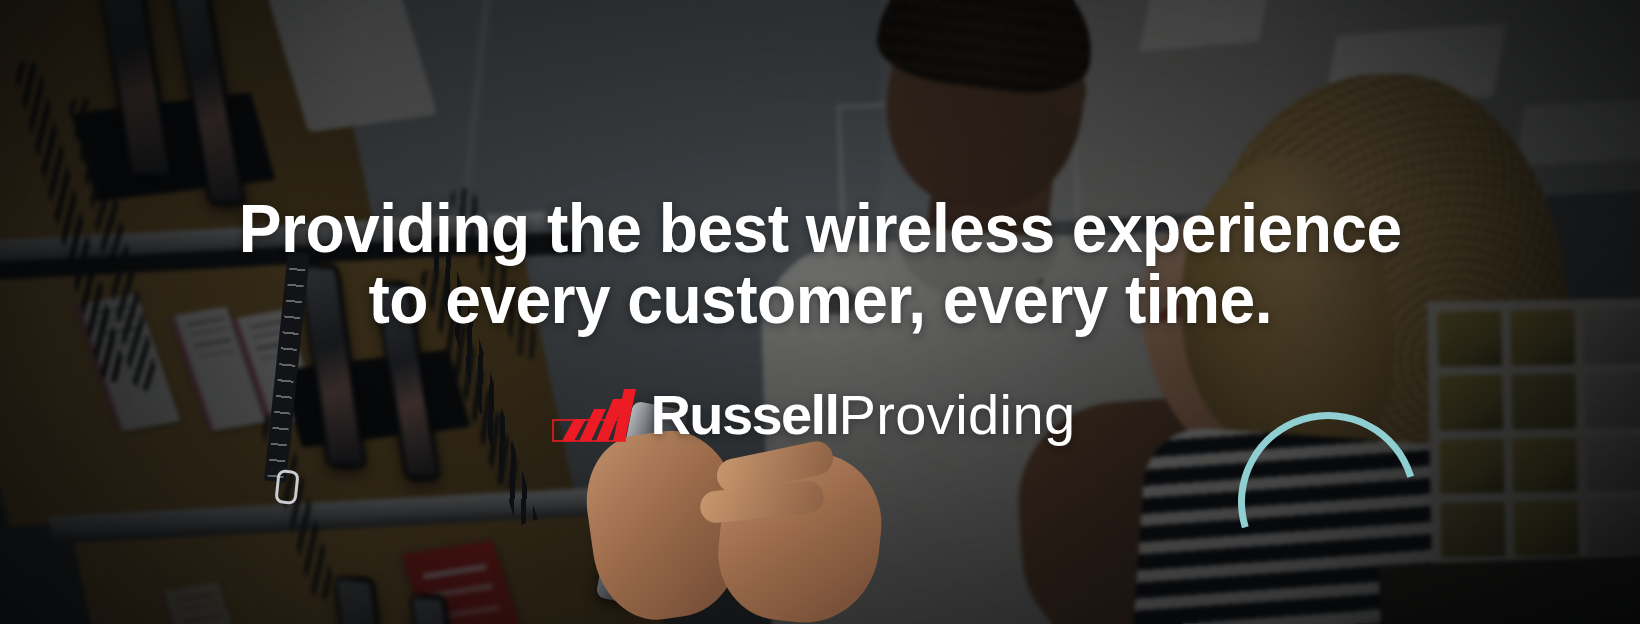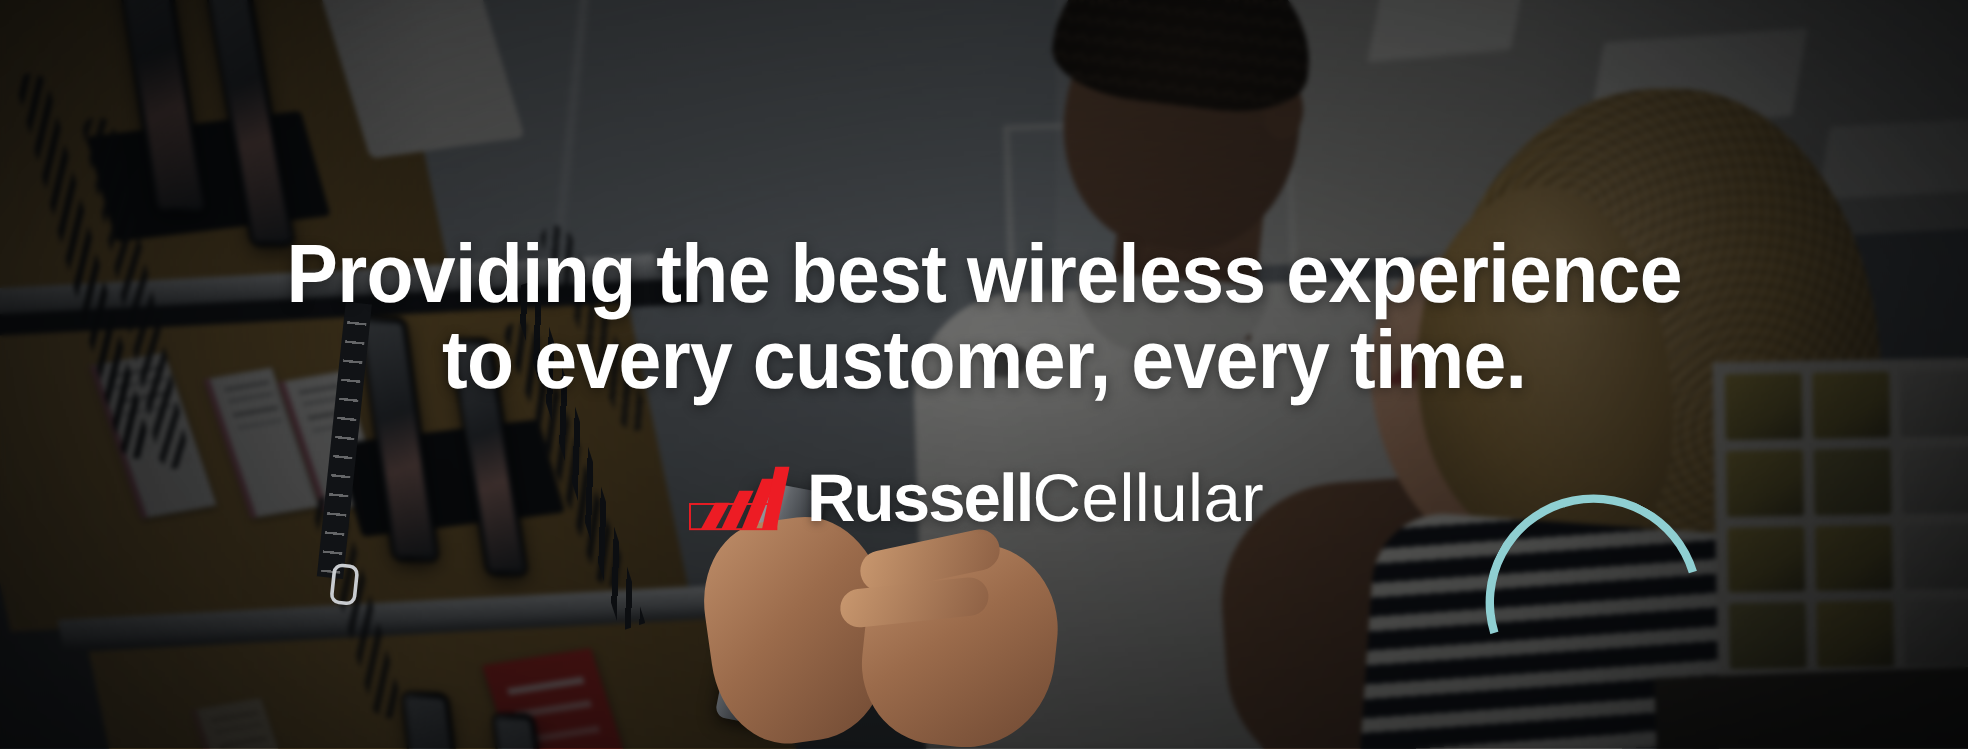--- a/index.html
+++ b/index.html
@@ -585,18 +585,18 @@
       <svg class="logo-mark" viewBox="0 0 84 56" aria-hidden="true">
 
         <rect x="1" y="33" width="72" height="21" fill="none" stroke="#ed1c24" stroke-width="1.6"></rect>
 
         <polygon points="10,54 22,54 34,32 22,32" fill="#ed1c24"></polygon>
         <polygon points="27,54 39,54 54,22 42,22" fill="#ed1c24"></polygon>
         <polygon points="44,54 56,54 73,12 61,12" fill="#ed1c24"></polygon>
         <polygon points="61,54 73,54 84,2  72,2" fill="#ed1c24"></polygon>
       </svg>
       <div class="logo-word">
-        <span class="bold">Russell</span><span class="light">Cellular</span>
+        <span class="bold">Russell</span><span class="light">Providing</span>
       </div>
     </div>
 
   </div>
 </div>
 
 </body></html>

